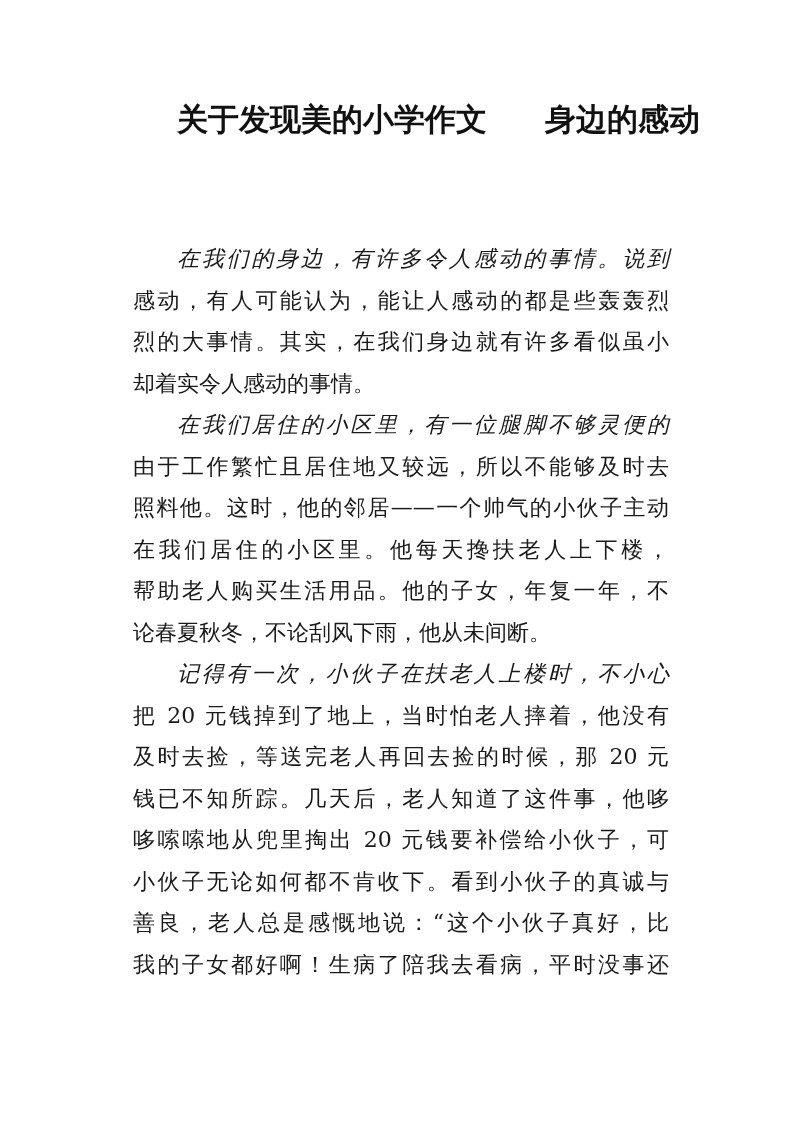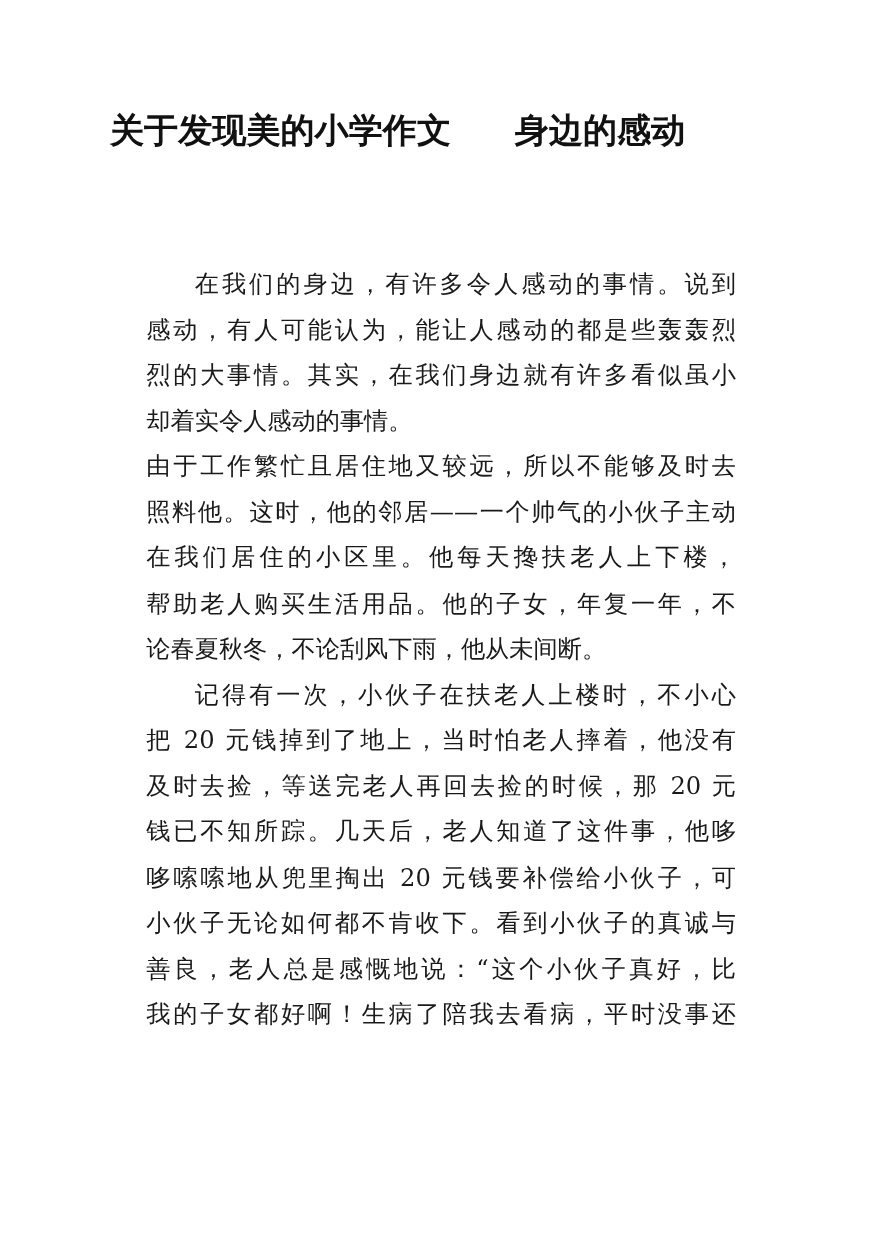--- a/index.html
+++ b/index.html
@@ -1,47 +1,48 @@
 <!DOCTYPE html>
 <html><head>
 <meta charset="utf-8">
 <style>
   html, body { margin: 0; padding: 0; background: #ffffff; }
   body { width: 800px; height: 1132px; position: relative; overflow: hidden; }
   .page { position: absolute; left: 0; top: 0; width: 800px; height: 1132px; background: #fff; }
   .title {
     position: absolute; left: 100px; top: 97px; width: 600px;
-    text-align: left; font-family: "DejaVu Sans", sans-serif; font-weight: bold;
+    text-align: right; font-family: "DejaVu Sans", sans-serif; font-weight: bold;
     font-size: 31px; line-height: 44px; color: #111; margin: 0;
   }
   .title .gap { display: inline-block; width: 58px; }
   .body {
     position: absolute; left: 133px; top: 238px; width: 536px;
     font-family: "DejaVu Serif", serif; font-size: 22px; line-height: 41.5px; color: #1a1a1a;
   }
   .line { display: block; white-space: nowrap; text-align: justify; text-align-last: justify; }
   .line.last { text-align-last: left; }
-  .line.indent { padding-left: 44px; }
+  .line.indent { padding-left: 44px; font-style: italic; }
 </style>
 </head>
 <body>
 
 <div class="page">
   <h1 class="title">
     <span>关于发现美的小学作文</span><span class="gap"></span><span>身边的感动</span><br>
   </h1>
 
   <div class="body">
     <div class="para-block">
       <span class="line indent">在我们的身边，有许多令人感动的事情。说到</span>
       <span class="line">感动，有人可能认为，能让人感动的都是些轰轰烈</span>
       <span class="line">烈的大事情。其实，在我们身边就有许多看似虽小</span>
       <span class="line last">却着实令人感动的事情。</span>
     </div>
     <div class="para-block">
+      <span class="line indent">在我们居住的小区里，有一位腿脚不够灵便的</span>
       <span class="line">由于工作繁忙且居住地又较远，所以不能够及时去</span>
       <span class="line">照料他。这时，他的邻居——一个帅气的小伙子主动</span>
       <span class="line">在我们居住的小区里。他每天搀扶老人上下楼，</span>
       <span class="line">帮助老人购买生活用品。他的子女，年复一年，不</span>
       <span class="line last">论春夏秋冬，不论刮风下雨，他从未间断。</span>
     </div>
     <div class="para-block">
       <span class="line indent">记得有一次，小伙子在扶老人上楼时，不小心</span>
       <span class="line">把 20 元钱掉到了地上，当时怕老人摔着，他没有</span>
       <span class="line">及时去捡，等送完老人再回去捡的时候，那 20 元</span>

